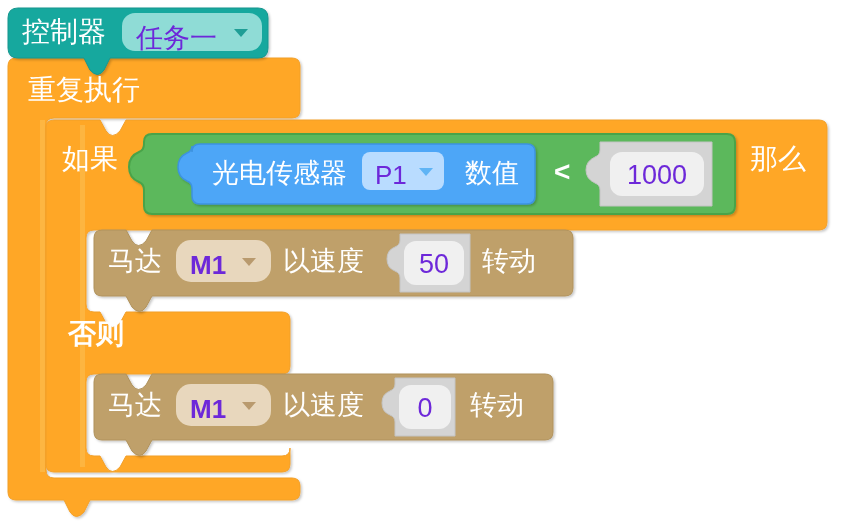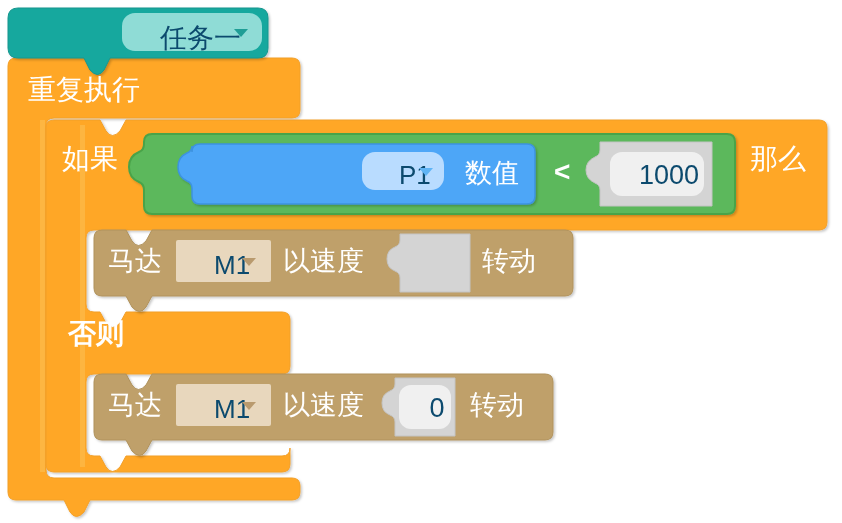--- a/index.html
+++ b/index.html
@@ -10,32 +10,32 @@
   }
   #stage{position:absolute;left:0;top:0;width:842px;height:523px;}
   svg.blocks{position:absolute;left:0;top:0;width:842px;height:523px;}
 
   .lbl{
     position:absolute;white-space:nowrap;
     font-family:"Liberation Sans","DejaVu Sans",sans-serif;
     line-height:1;
   }
   .lbl-white{color:#ffffff;}
-  .lbl-black{color:#0c4a6e;margin-left:24px;}
+  .lbl-black{color:#6d28d9;}
   .txt-28{font-size:28px;}
   .txt-27{font-size:27px;}
   .txt-26{font-size:26px;}
 
   .field{
     position:absolute;display:flex;align-items:center;justify-content:center;
     box-sizing:border-box;
   }
   .dd-teal{background:#8fdcd6;border-radius:13px;}
-  .dd-blue{background:#b9dcff;border-radius:13px;}
-  .dd-tan {background:#e8d7bd;border-radius:2px;}
+  .dd-blue{background:#b9dcff;border-radius:8px;}
+  .dd-tan {background:#e8d7bd;border-radius:15px;font-weight:bold;}
   .numbox-inner{
     position:absolute;background:#f0f0f0;border-radius:12px;
     display:flex;align-items:center;justify-content:center;
     box-sizing:border-box;
   }
   .caret{
     width:0;height:0;border-left:7px solid transparent;
     border-right:7px solid transparent;position:absolute;
   }
   .caret-teal{border-top:8px solid #1f9e96;}
@@ -131,34 +131,36 @@
            L 553,432 q 0,8 -8,8
            L 152,440 l -6,11 q -6,9 -14,0 l -6,-11 L 102,440 q -8,0 -8,-8 Z"></path>
     </g>
 
     <g>
       <path fill="#d4d4d4" stroke="#c4c4c4" stroke-width="1" d="M 395,378 L 455,378 L 455,436 L 395,436
            L 395,422 q 0,-5 -5,-7 q -8,-3 -8,-12 q 0,-9 8,-12 q 5,-2 5,-7 Z"></path>
     </g>
   </svg>
 
+  <div class="lbl lbl-white txt-28" style="left:22px;top:18px;">控制器</div>
 
   <div class="field dd-teal" style="left:122px;top:13px;width:140px;height:38px;">
     <span class="lbl-black txt-27" style="position:absolute;left:14px;top:7px;">任务一</span>
     <span class="caret caret-teal" style="left:112px;top:16px;"></span>
   </div>
 
   <div class="lbl lbl-white txt-28" style="left:28px;top:76px;">重复执行</div>
 
   <div class="lbl lbl-white txt-28" style="left:62px;top:145px;">如果</div>
 
   <div class="lbl lbl-white txt-28" style="left:750px;top:145px;">那么</div>
 
   <div class="lbl lbl-white txt-28" style="left:68px;top:320px;font-weight:bold;">否则</div>
 
+  <div class="lbl lbl-white txt-27" style="left:212px;top:160px;">光电传感器</div>
 
   <div class="field dd-blue" style="left:362px;top:152px;width:82px;height:38px;">
     <span class="lbl-black txt-26" style="position:absolute;left:13px;top:8px;">P1</span>
     <span class="caret caret-blue" style="left:57px;top:16px;"></span>
   </div>
 
   <div class="lbl lbl-white txt-27" style="left:465px;top:160px;">数值</div>
 
   <div class="lbl lbl-white txt-28" style="left:554px;top:158px;font-weight:bold;">&lt;</div>
 
@@ -168,20 +170,23 @@
 
   <div class="lbl lbl-white txt-27" style="left:108px;top:248px;">马达</div>
 
   <div class="field dd-tan" style="left:176px;top:240px;width:95px;height:42px;">
     <span class="lbl-black txt-26" style="position:absolute;left:14px;top:10px;">M1</span>
     <span class="caret caret-tan" style="left:66px;top:18px;"></span>
   </div>
 
   <div class="lbl lbl-white txt-27" style="left:283px;top:248px;">以速度</div>
 
+  <div class="numbox-inner" style="left:404px;top:241px;width:60px;height:44px;">
+    <span class="lbl-black txt-27" style="position:relative;top:1px;">50</span>
+  </div>
 
   <div class="lbl lbl-white txt-27" style="left:482px;top:248px;">转动</div>
 
   <div class="lbl lbl-white txt-27" style="left:108px;top:392px;">马达</div>
 
   <div class="field dd-tan" style="left:176px;top:384px;width:95px;height:42px;">
     <span class="lbl-black txt-26" style="position:absolute;left:14px;top:10px;">M1</span>
     <span class="caret caret-tan" style="left:66px;top:18px;"></span>
   </div>
 

